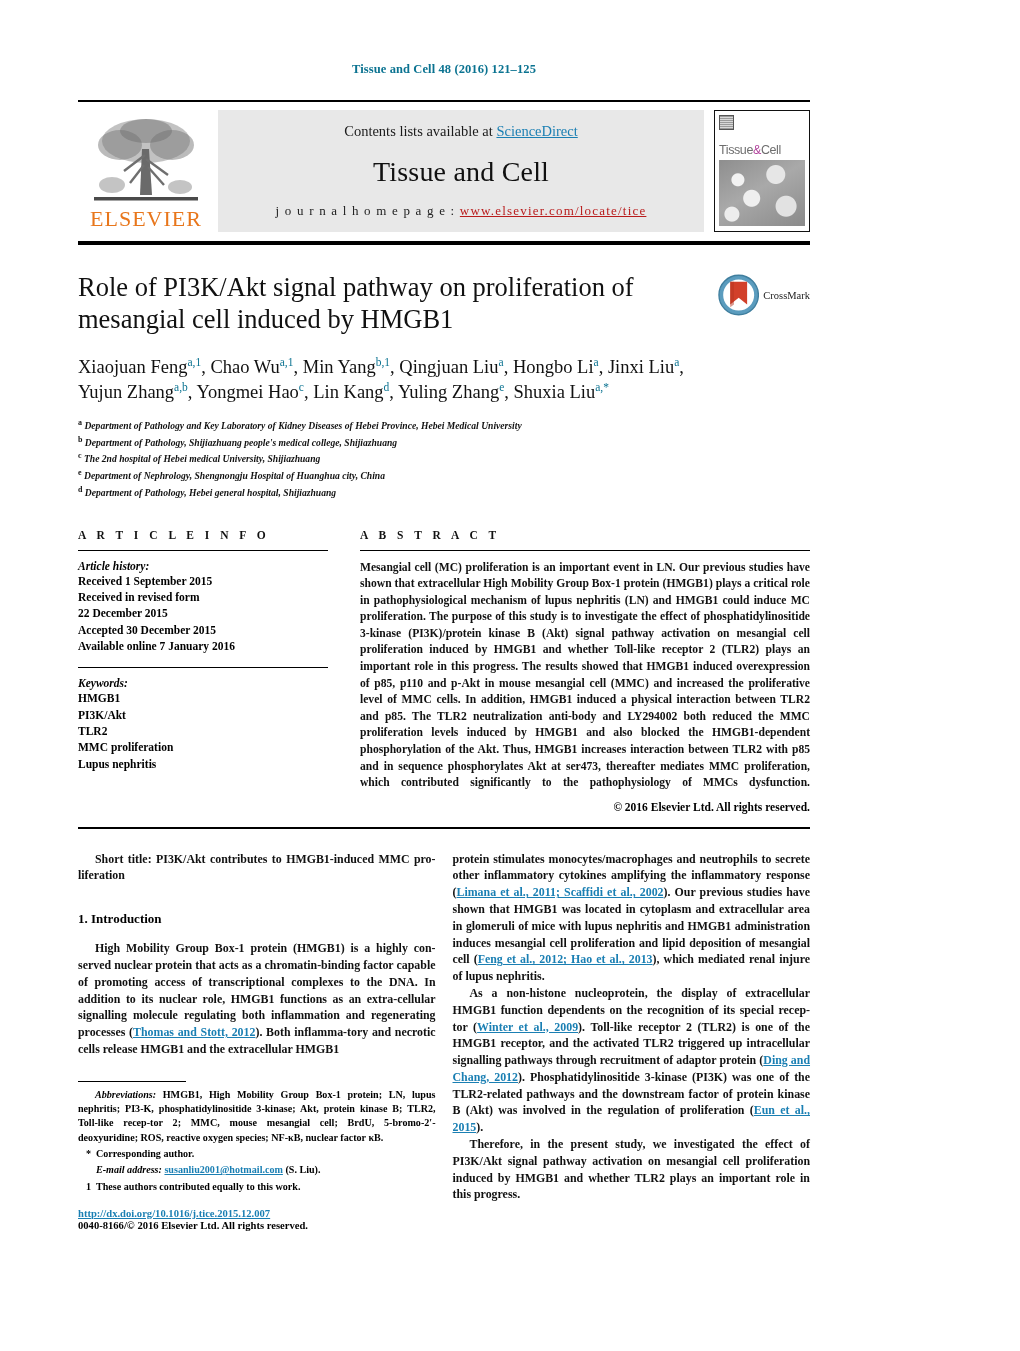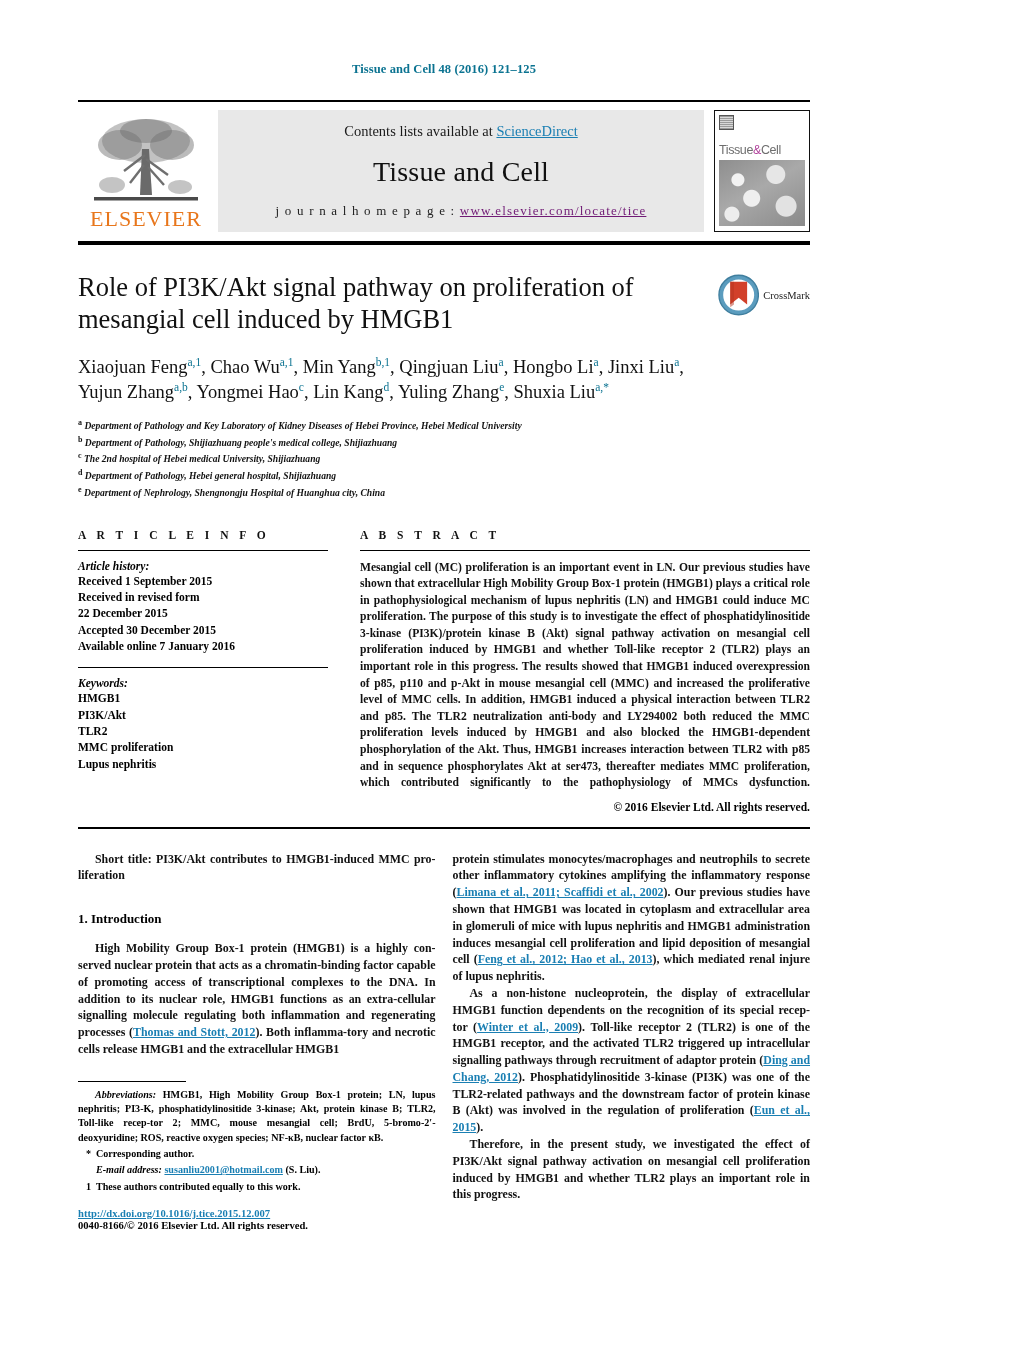--- a/index.html
+++ b/index.html
@@ -60,21 +60,21 @@
   .contents .sd{color:#1a7fb3;}
   .journal-title{
     font-size:28px;
     font-family:"Liberation Serif",serif;
     color:#111;
     letter-spacing:.2px;
   }
   .homepage{
     font-size:13px;letter-spacing:1.2px;color:#222;
   }
-  .homepage .url{color:#701a75;}
+  .homepage .url{color:#b91c1c;}
   .coverbox{
     width:96px;flex:0 0 96px;
     border:1.5px solid #111;
     background:#fff;
     padding:4px 4px 5px 4px;
     box-sizing:border-box;
     height:122px;
     display:flex;flex-direction:column;
   }
   .cover-top{display:flex;flex-direction:column;gap:13px;}
@@ -253,22 +253,22 @@
 
   <div class="authors">
     <div>Xiaojuan Feng<sup>a,1</sup>, Chao Wu<sup>a,1</sup>, Min Yang<sup>b,1</sup>, Qingjuan Liu<sup>a</sup>, Hongbo Li<sup>a</sup>, Jinxi Liu<sup>a</sup>,</div>
     <div>Yujun Zhang<sup>a,b</sup>, Yongmei Hao<sup>c</sup>, Lin Kang<sup>d</sup>, Yuling Zhang<sup>e</sup>, Shuxia Liu<sup>a,*</sup></div>
   </div>
 
   <div class="affils">
     <div class="affil"><sup>a</sup> <span>Department of Pathology and Key Laboratory of Kidney Diseases of Hebei Province, Hebei Medical University</span></div>
     <div class="affil"><sup>b</sup> <span>Department of Pathology, Shijiazhuang people's medical college, Shijiazhuang</span></div>
     <div class="affil"><sup>c</sup> <span>The 2nd hospital of Hebei medical University, Shijiazhuang</span></div>
+    <div class="affil"><sup>e</sup> <span>Department of Nephrology, Shengnongju Hospital of Huanghua city, China</span></div>
     <div class="affil"><sup>d</sup> <span>Department of Pathology, Hebei general hospital, Shijiazhuang</span></div>
-    <div class="affil"><sup>e</sup> <span>Department of Nephrology, Shengnongju Hospital of Huanghua city, China</span></div>
   </div>
 
   <div class="infoblock">
 
     <div class="col-info">
       <div class="sechead">A R T I C L E   I N F O</div>
       <div class="hr-thin"></div>
       <div class="ai-label">Article history:</div>
       <div class="ai-line">Received 1 September 2015</div>
       <div class="ai-line">Received in revised form</div>

